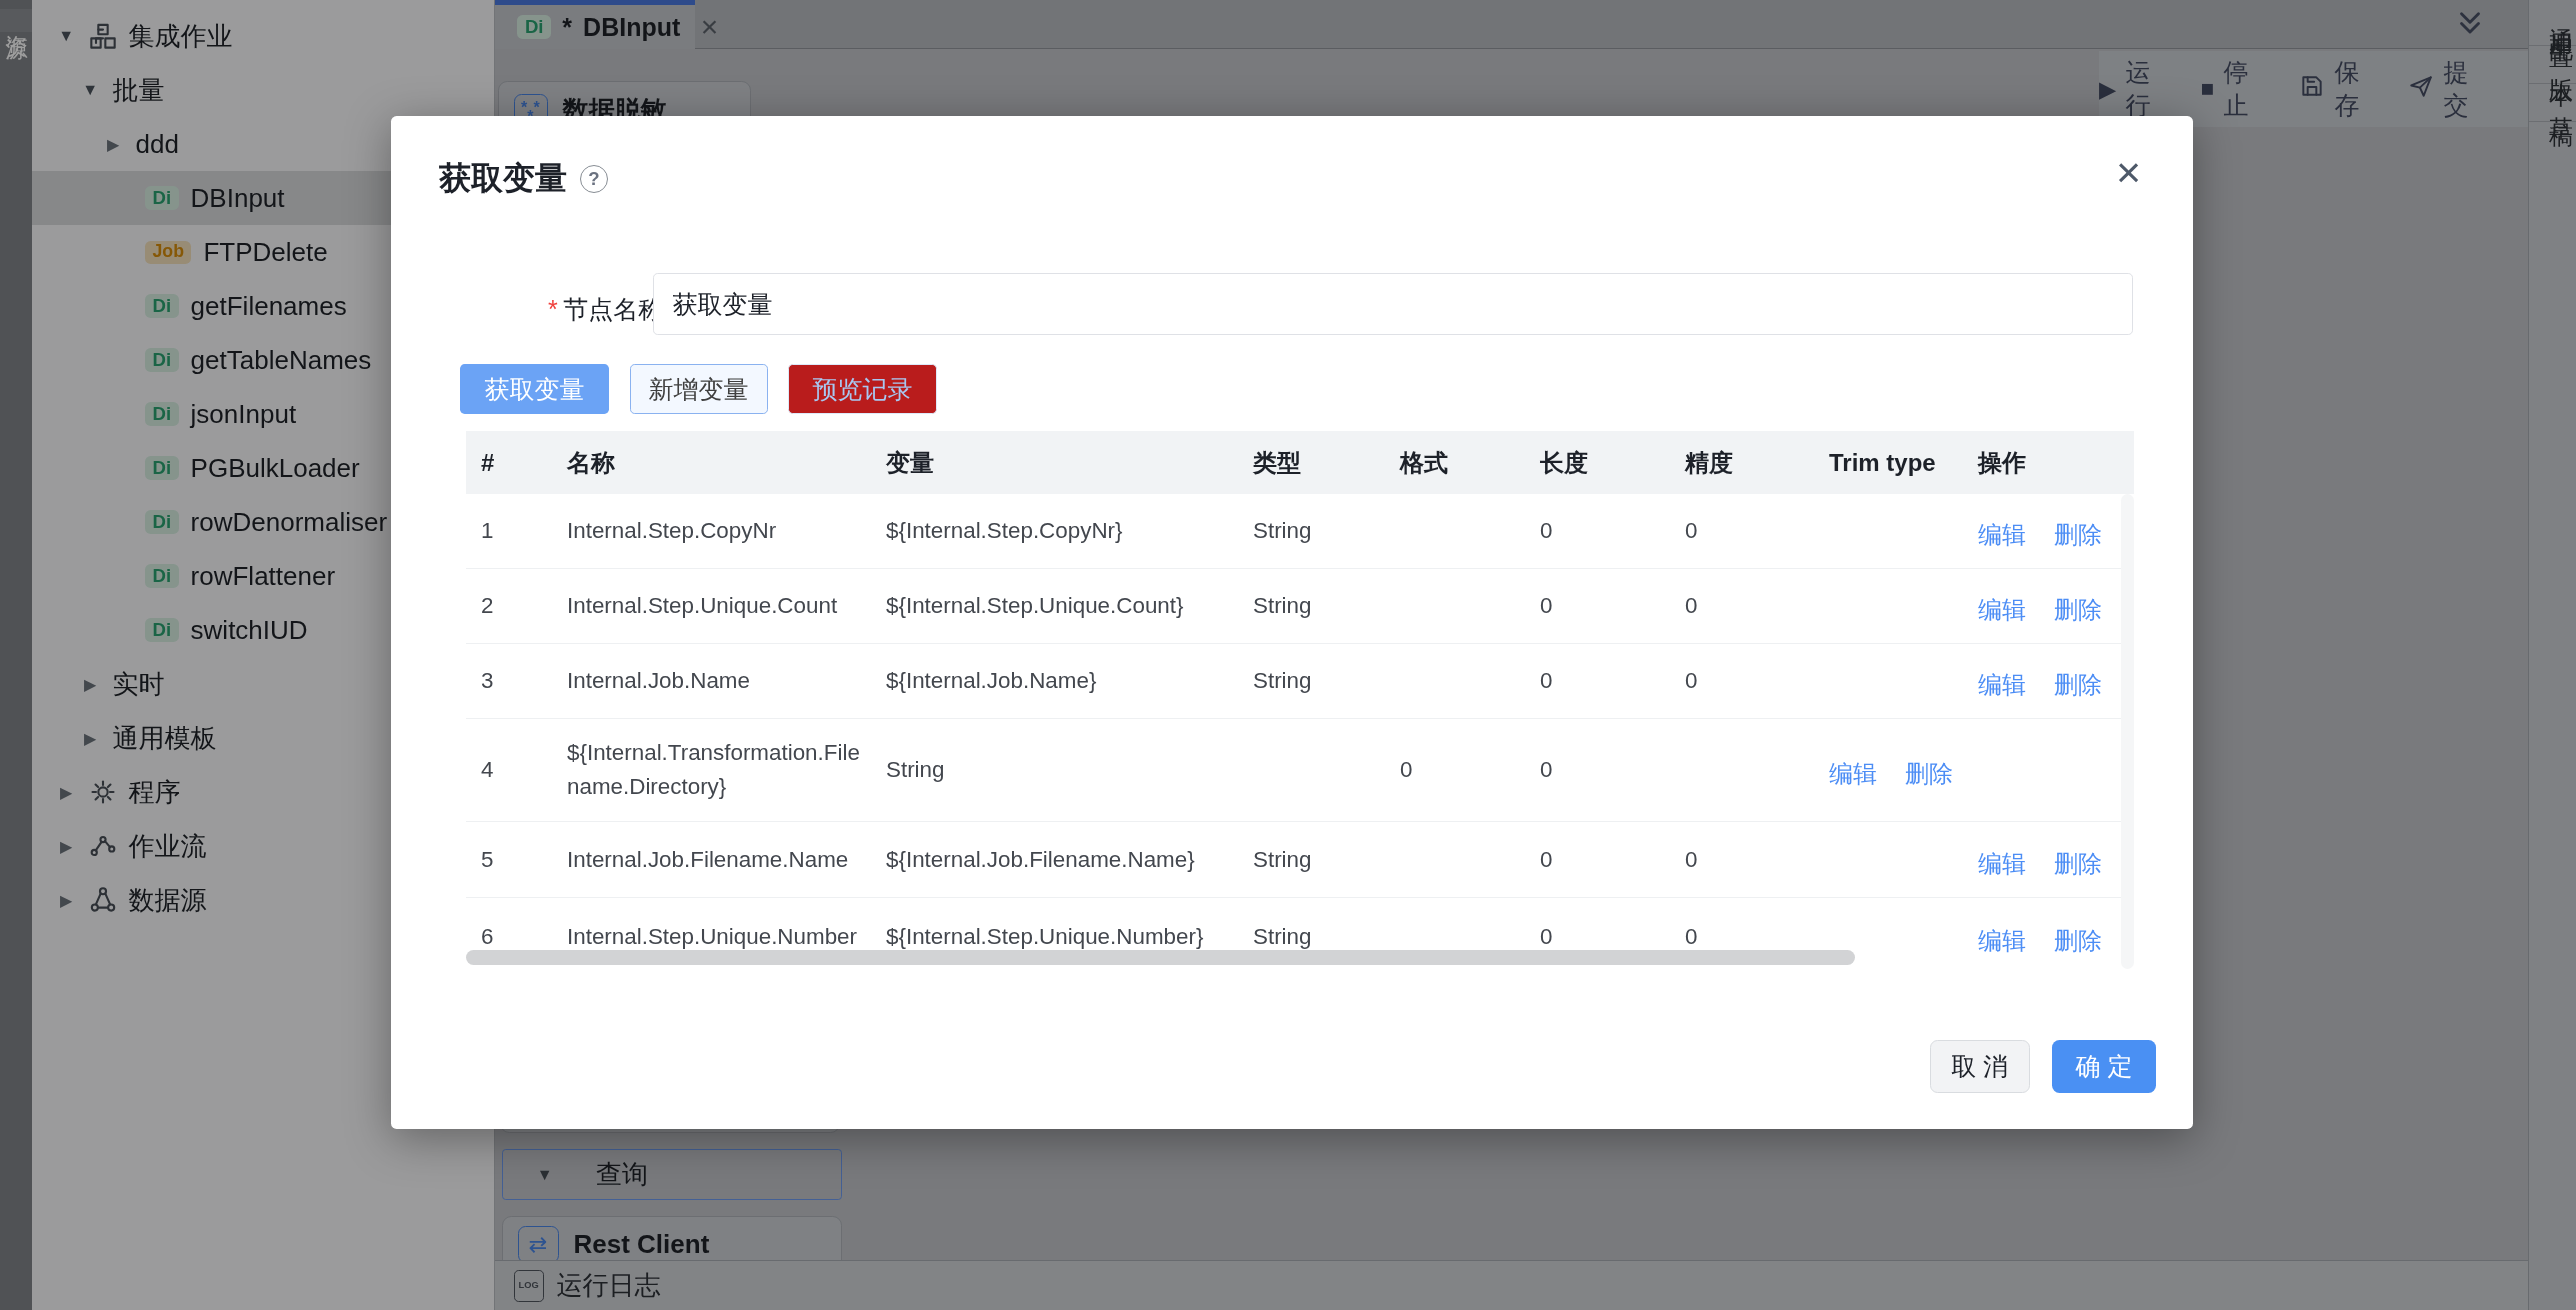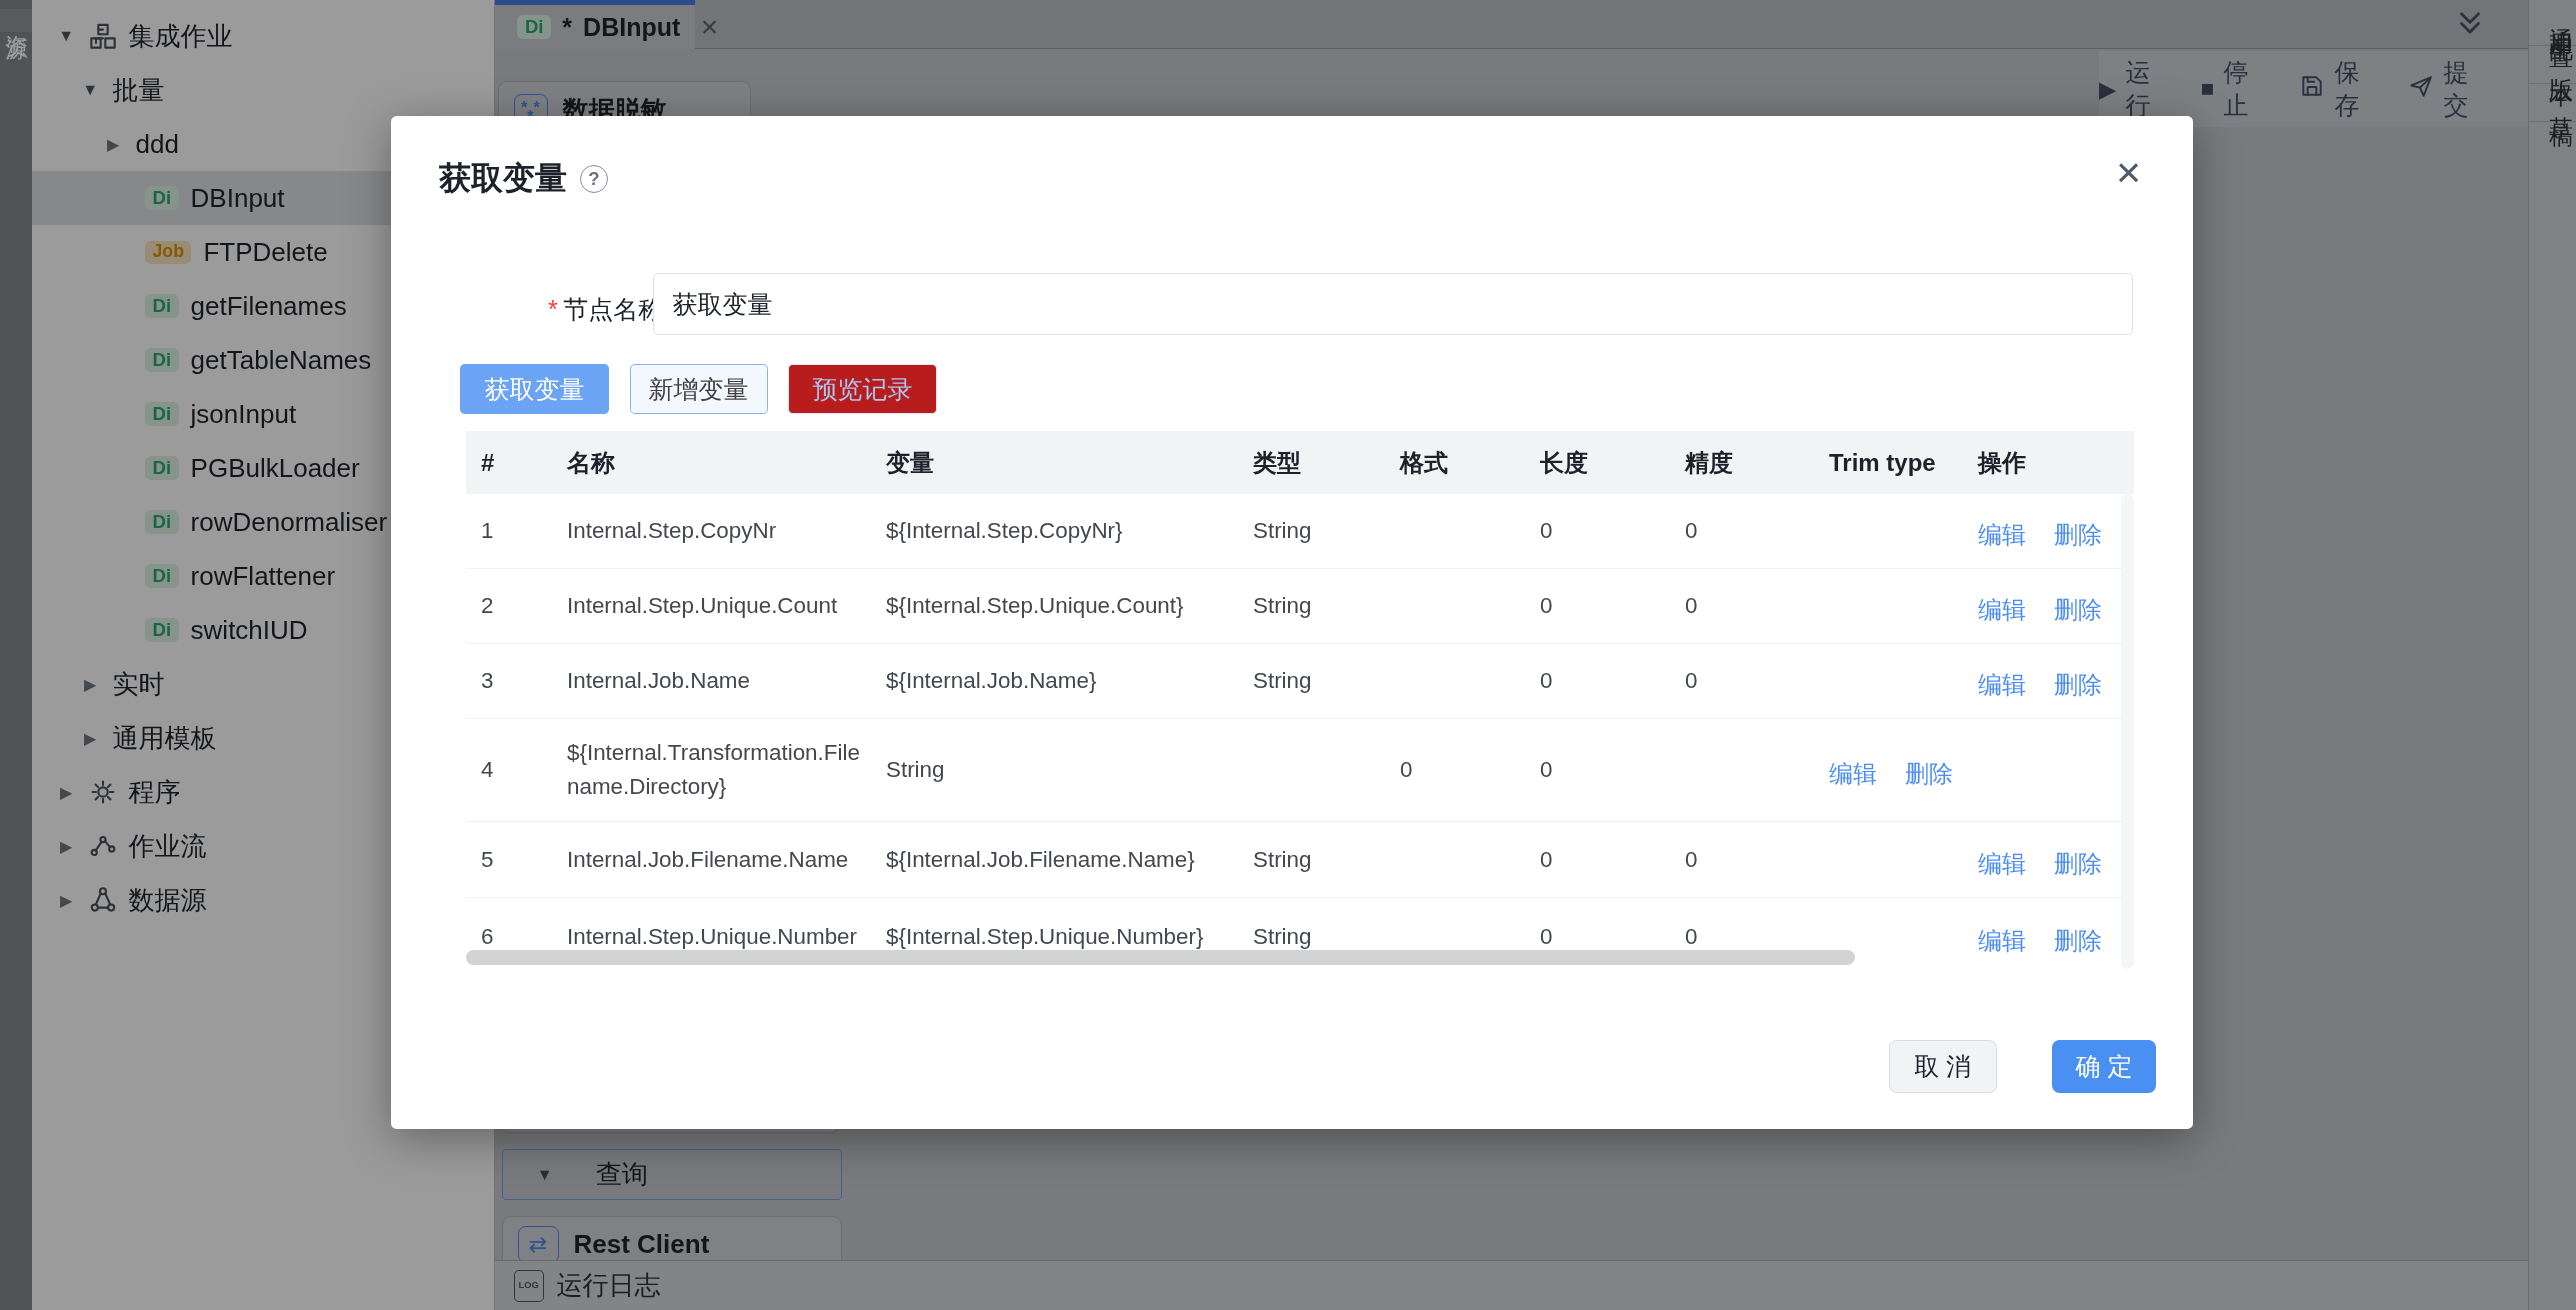--- a/index.html
+++ b/index.html
@@ -105,22 +105,22 @@
   .vrow { align-items:center; font-size:22.4px; color:#43474e; border-bottom:1.9px solid #eef0f2; }
   .vrow .wrapcell { line-height:1.5; word-break:break-all; padding-right:18.6px; }
   .r80 { height:75px; } .r110 { height:103px; } .r82 { height:76px; } .r84 { height:78px; }
   .ops { display:flex; gap:28px; }
   .ops span { color:#4c8df5; font-size:24px;margin-top:8px; }
   .hscroll { position:absolute; left:0; bottom:3.7px; width:1389px; height:15px; background:#d2d3d5; border-radius:7.5px; }
   .vtrack { position:absolute; right:0; top:0; width:13px; height:100%; background:#f5f6f7; border-radius:6.5px; }
 
   .m-footer { position:absolute; right:37px; top:924px; display:flex; gap:22.4px; }
   .fbtn { height:53px; border-radius:7.5px; font-size:25px; display:flex; align-items:center; justify-content:center; }
-  .f-cancel { width:108px; background:#f2f3f5; border:1.9px solid #d9dce0; color:#1d2129; }
-  .f-ok { width:104px; background:#4a90f3; color:#ffffff;margin-left:33px; }
+  .f-cancel { width:100px; background:#f2f3f5; border:1.9px solid #d9dce0; color:#1d2129; }
+  .f-ok { width:104px; background:#4a90f3; color:#ffffff; }
 </style>
 </head>
 <body>
 
 <div class="screen">
 
   <div class="left-strip">
     <div class="left-strip-tab">资源</div>
   </div>
 

